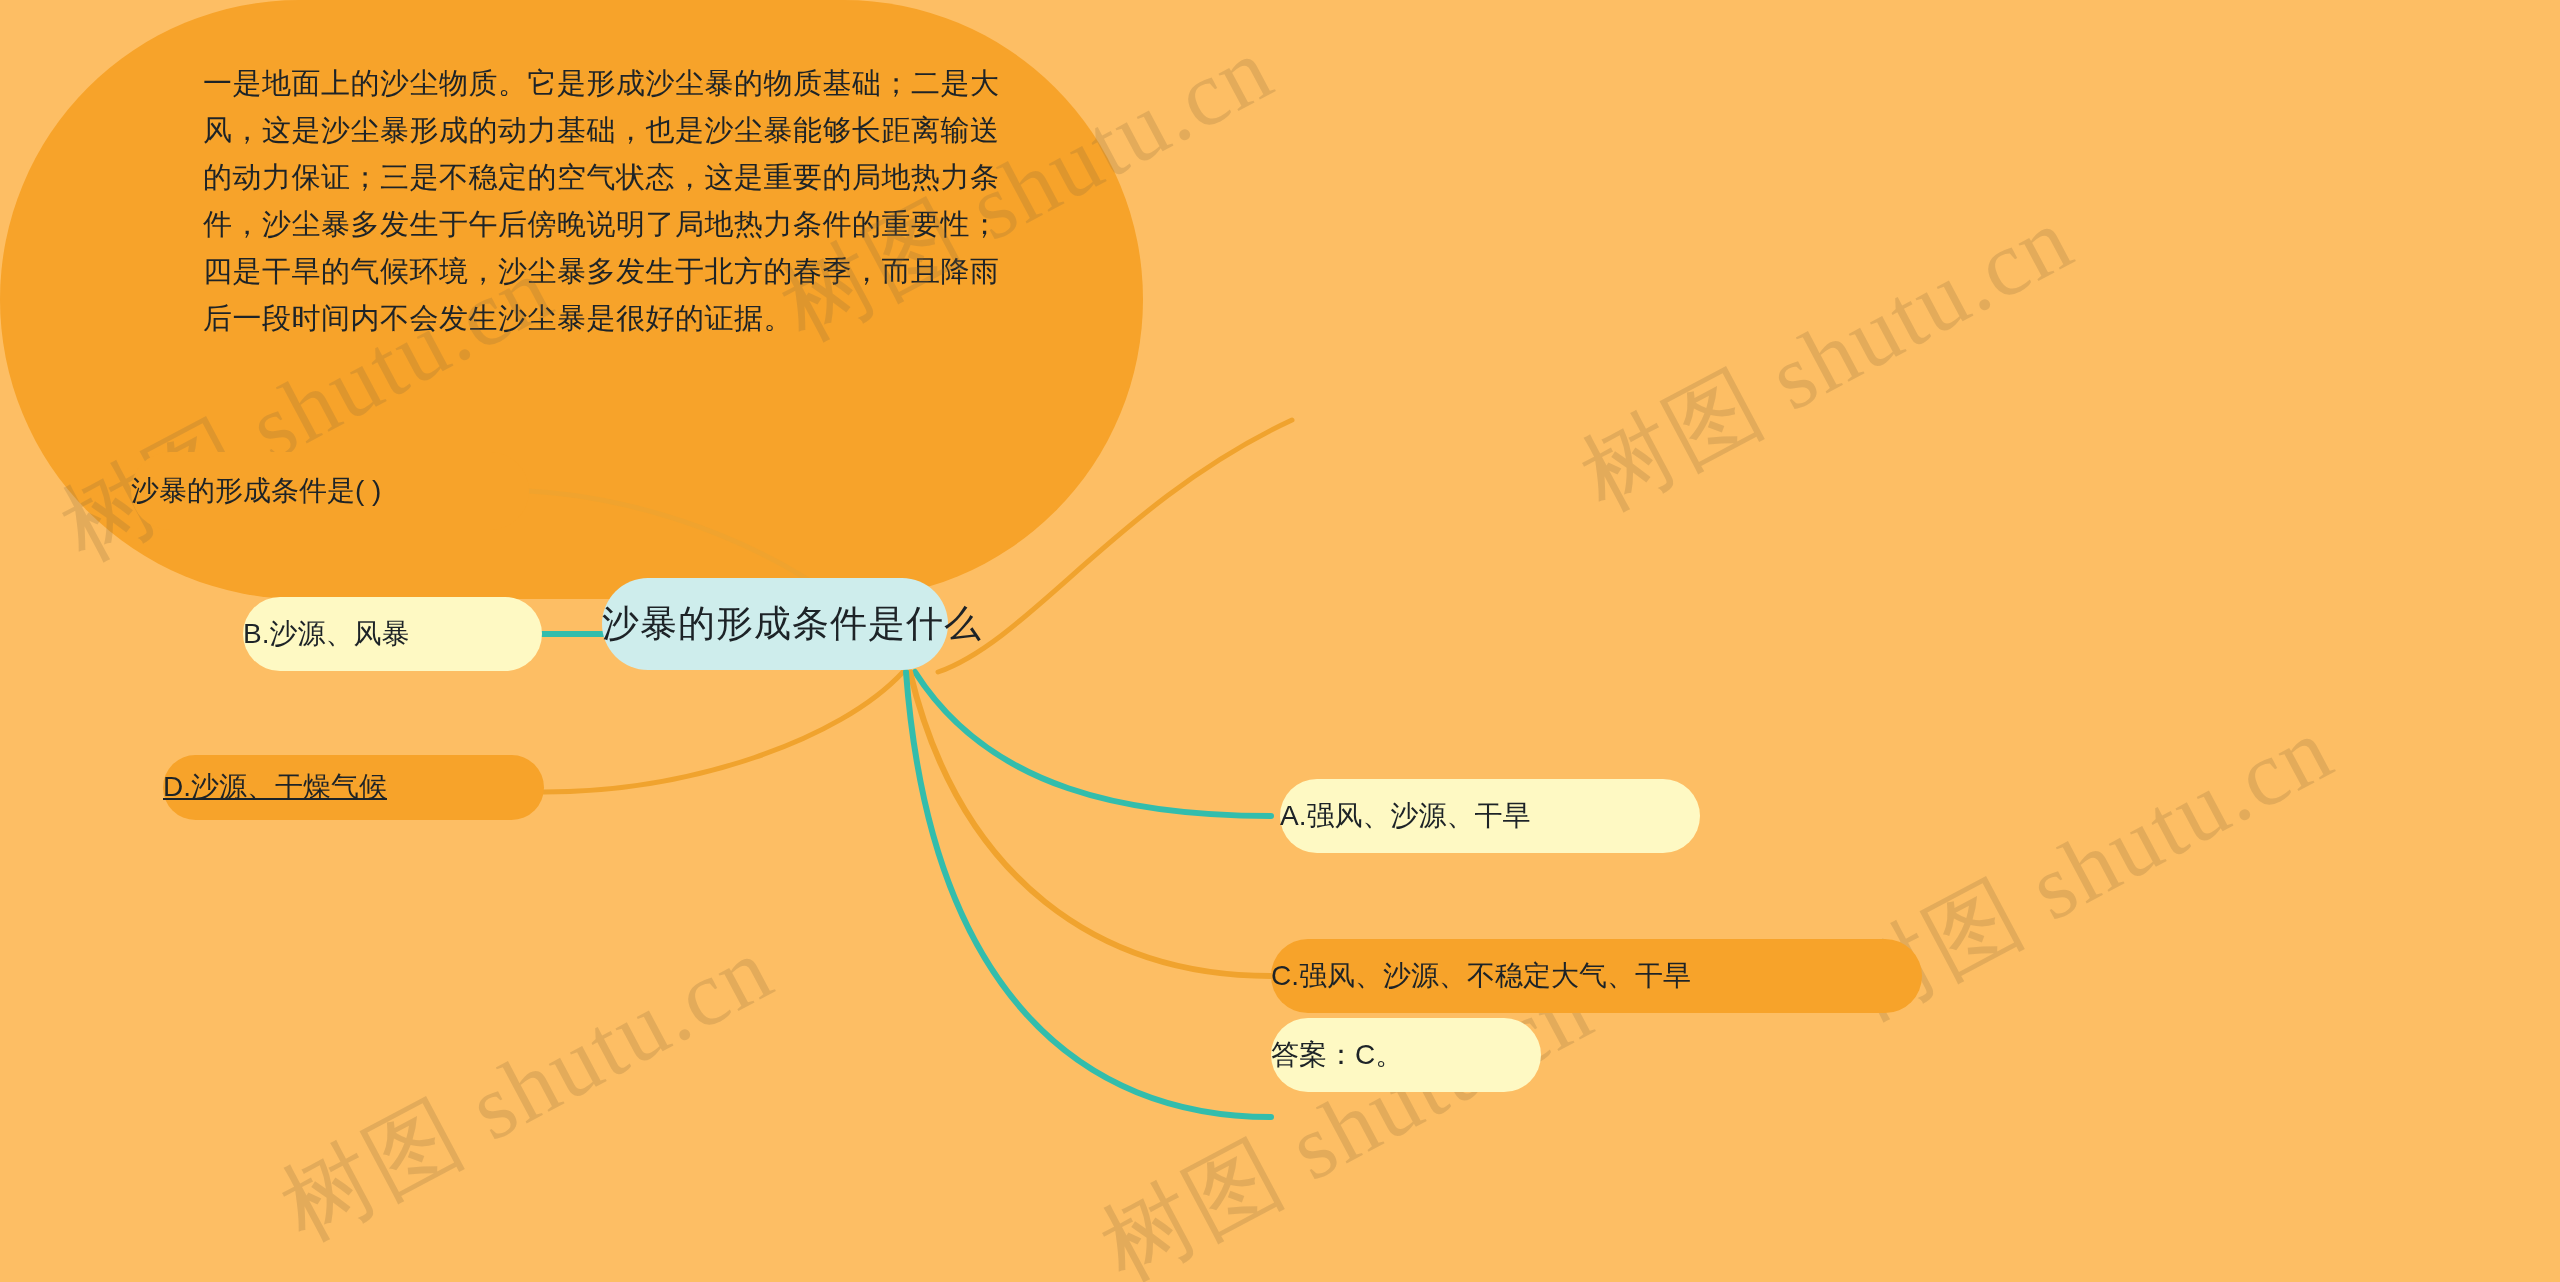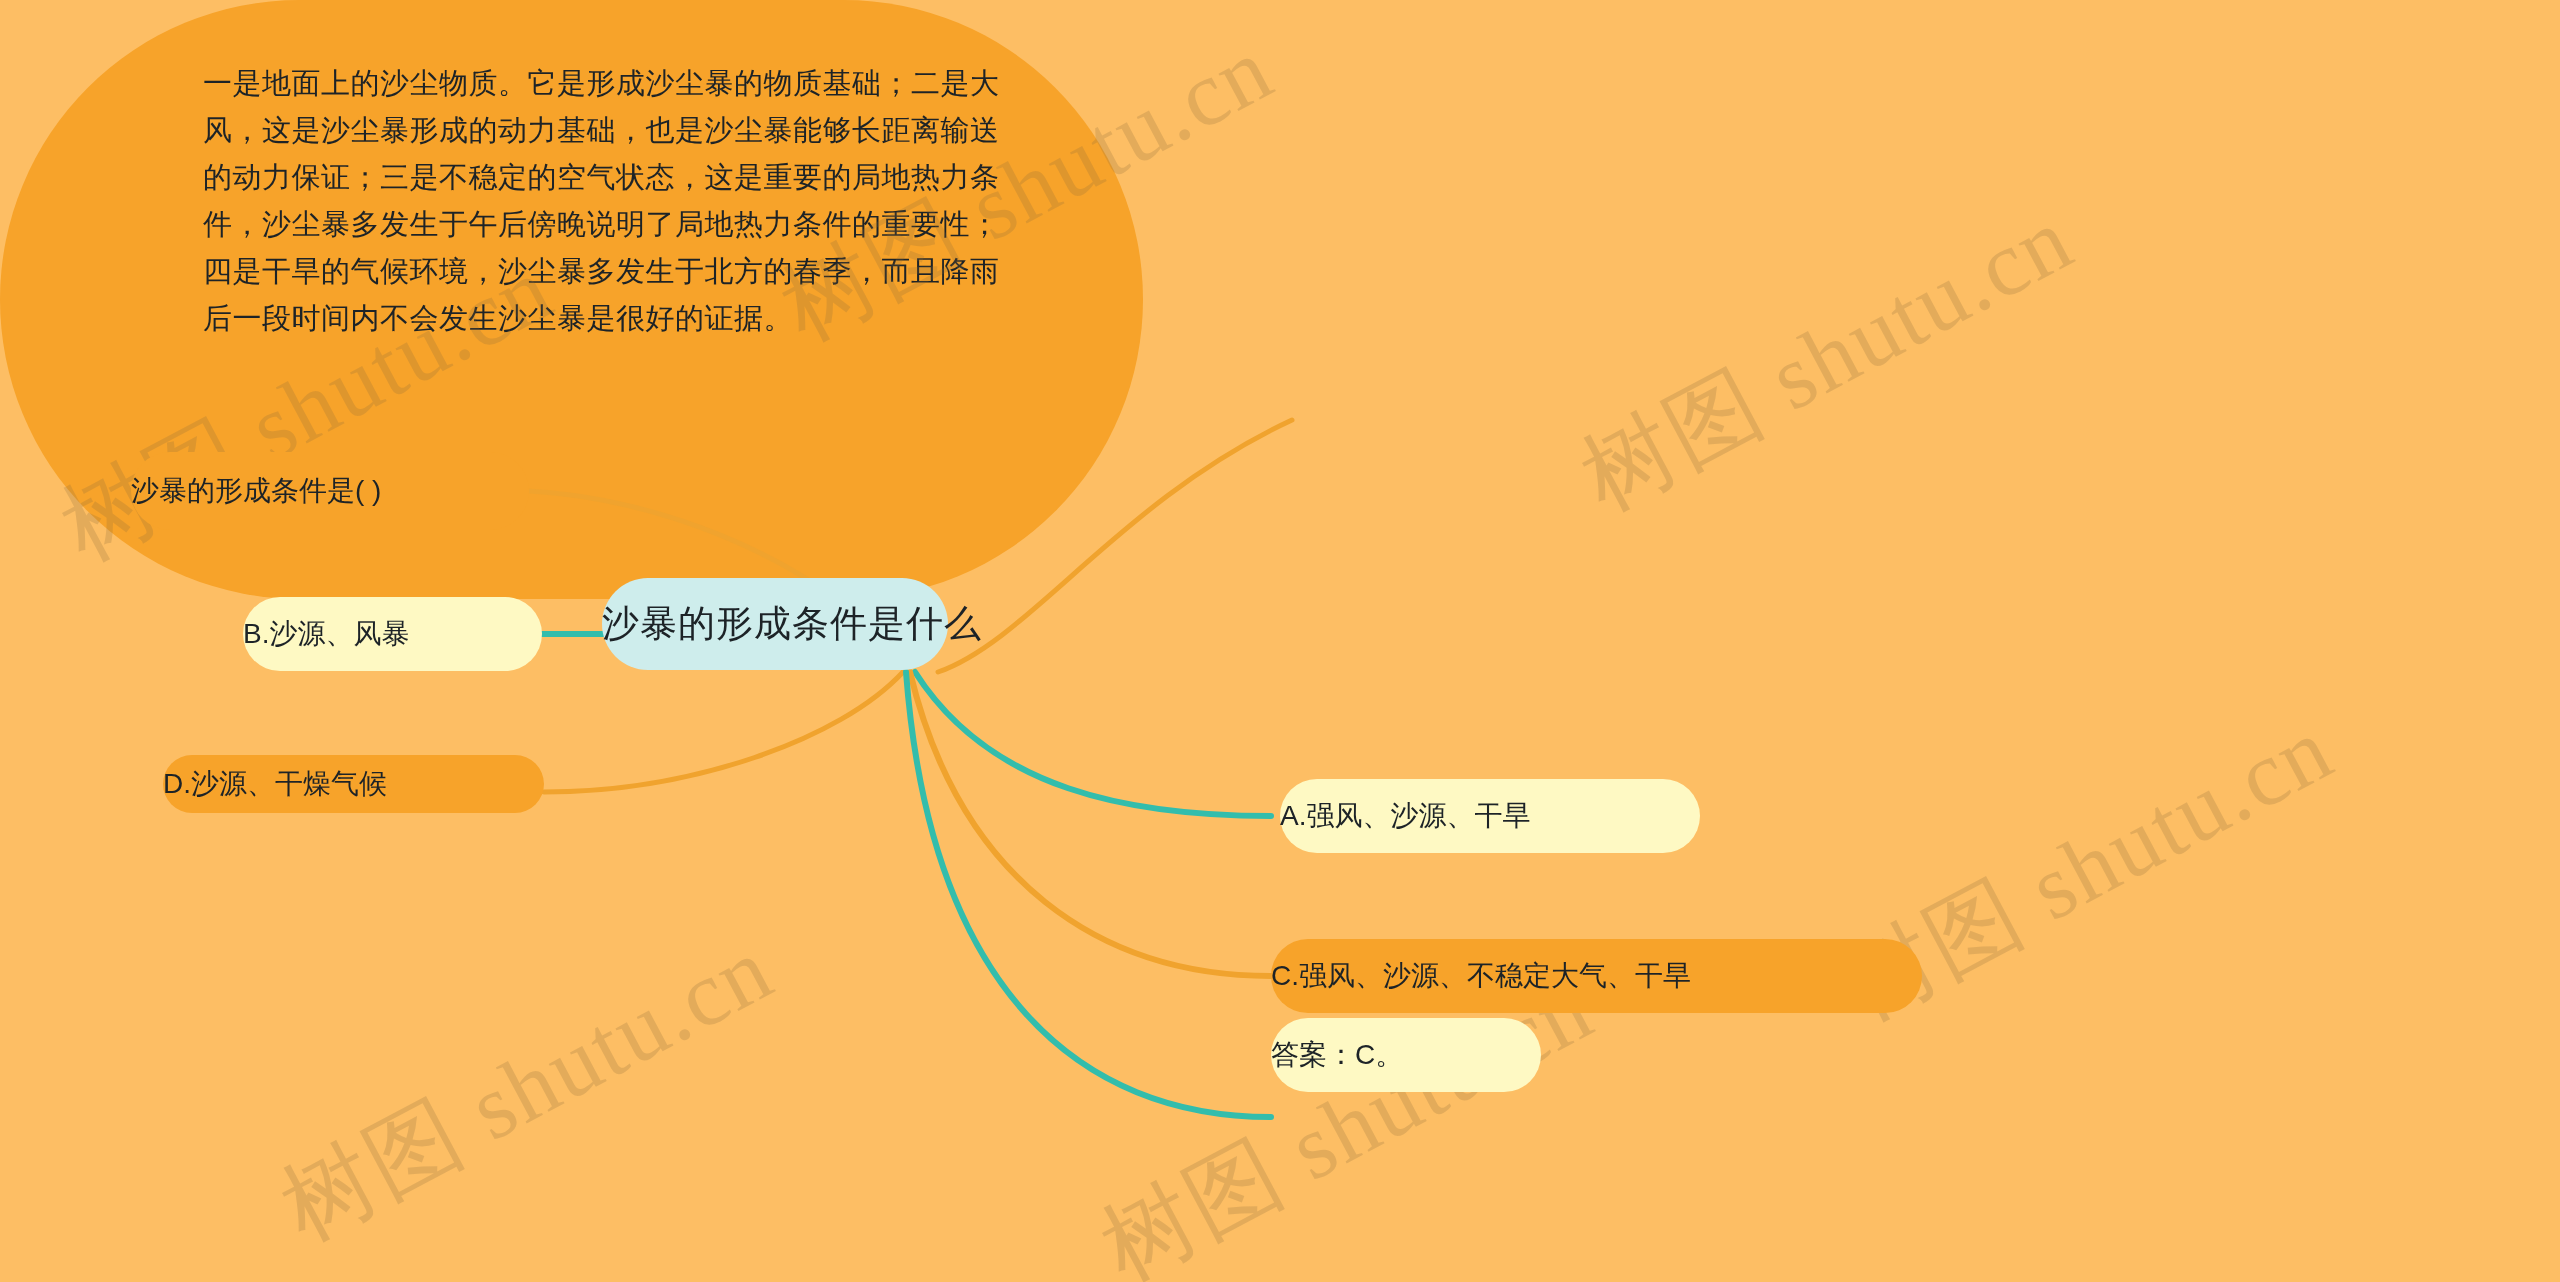--- a/index.html
+++ b/index.html
@@ -92,22 +92,23 @@
     top: 597px;
     width: 299px;
     height: 74px;
     font-size: 28px;
   }
 
   #node-d {
     left: 163px;
     top: 755px;
     width: 381px;
-    height: 58px;
-    font-size: 28px;
+    height: 65px;
+    font-size: 28px;
+    text-decoration: underline;
   }
 
   #node-a {
     left: 1280px;
     top: 779px;
     width: 420px;
     height: 74px;
     font-size: 28px;
   }
 

